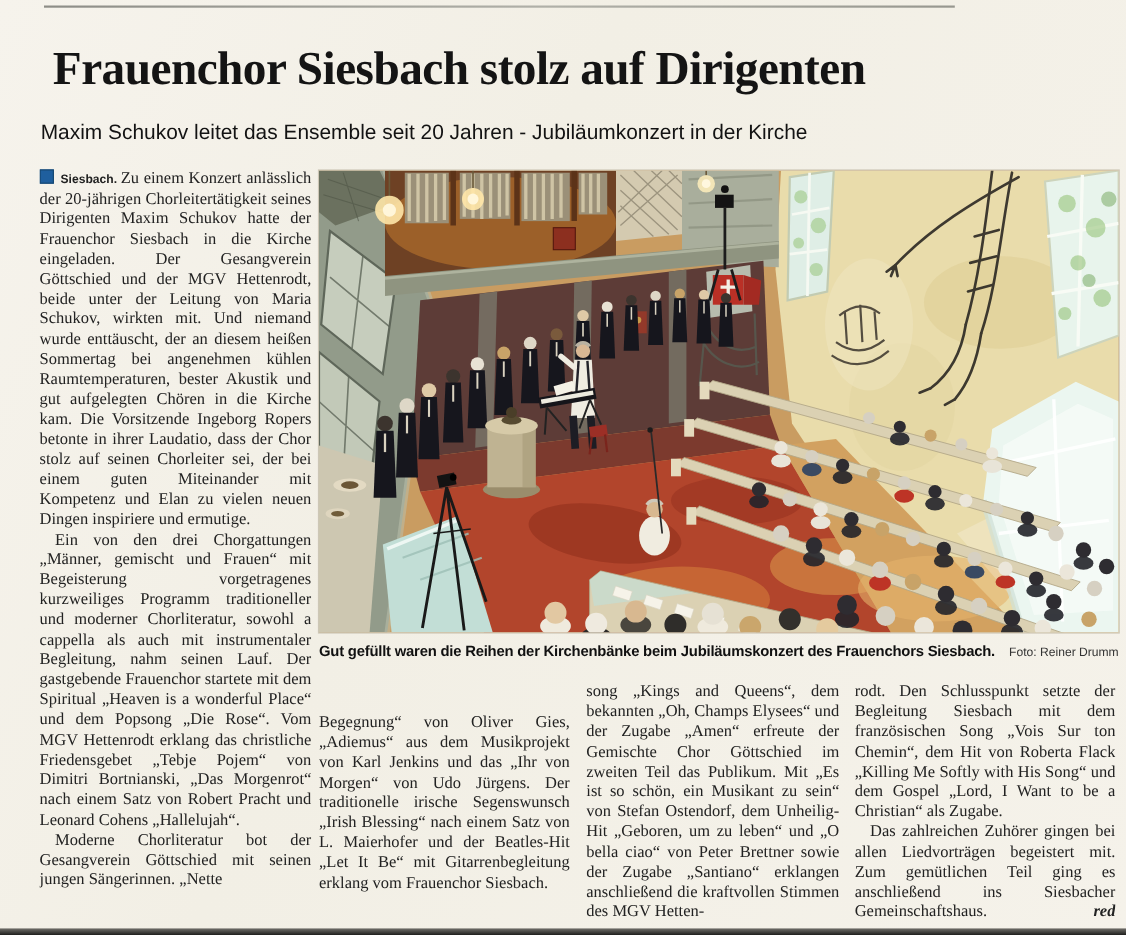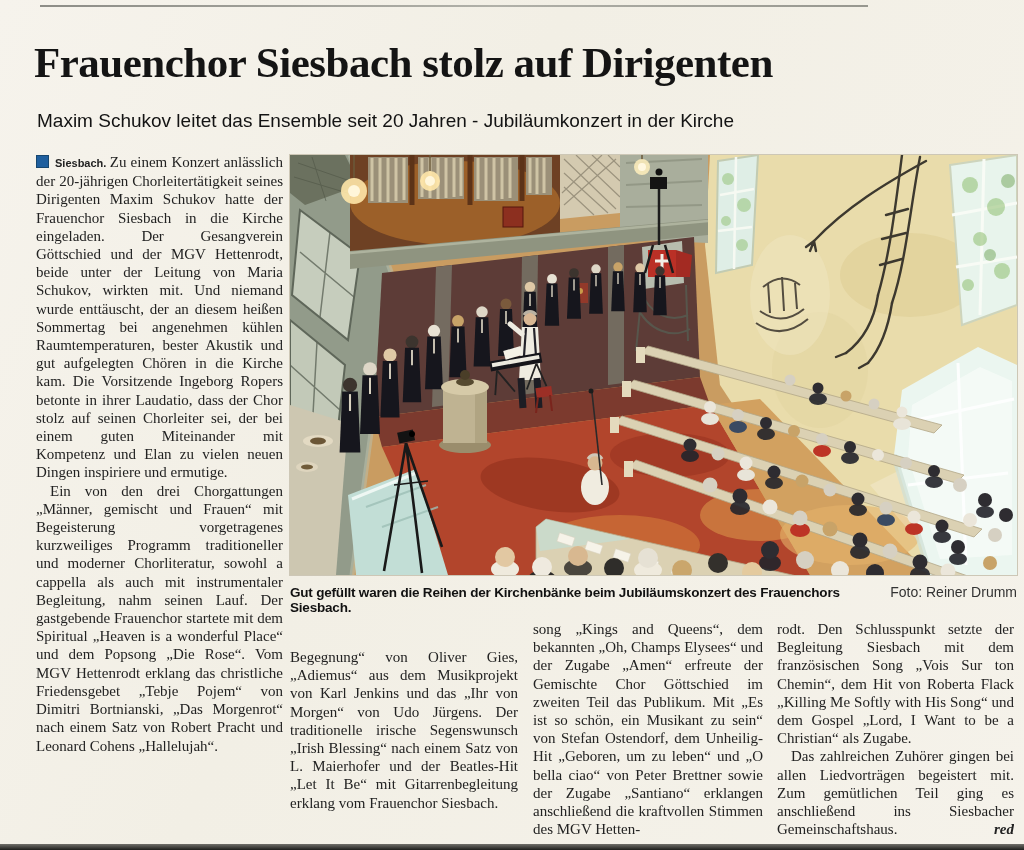--- a/index.html
+++ b/index.html
@@ -3,21 +3,21 @@
 <meta charset="utf-8">
 <style>
   html,body{margin:0;padding:0;}
   body{
     width:1024px;height:850px;position:relative;overflow:hidden;
     background:linear-gradient(115deg,#f6f3ec 0%,#f2efe5 40%,#f5f2ea 100%);
     font-family:"Liberation Serif", serif;color:#1c1c1c;
   }
   .topline{position:absolute;left:40px;top:5px;width:828px;height:2px;
     background:linear-gradient(to right,#8d8d87,#b0b0a8 55%,#97978f);}
-  .headline{position:absolute;left:34px;top:38px;margin:0;width:968px;
+  .headline{position:absolute;left:48px;top:38px;margin:0;width:968px;
     font-family:"Liberation Serif",serif;font-weight:700;font-size:43px;
     letter-spacing:-0.5px;color:#141414;white-space:nowrap;}
   .subhead{position:absolute;left:37px;top:110px;
     font-family:"Liberation Sans",sans-serif;font-size:19px;color:#131313;}
   .col{position:absolute;text-align:justify;font-size:15px;line-height:18.2px;
     color:#222;overflow:hidden;}
   .col p{margin:0;text-indent:14px;}
   .col p.first{text-indent:0;}
   .bullet{display:inline-block;width:11px;height:11px;background:#1f5f9e;
     border:1px solid #16466f;margin-right:6px;vertical-align:-1px;}
@@ -26,37 +26,38 @@
   #col1{left:36px;top:153px;width:247px;height:694px;}
   #col2{left:290px;top:648px;width:228px;height:227px;}
   #col3{left:533px;top:620px;width:230px;height:227px;}
   #col4{left:777px;top:620px;width:237px;height:227px;}
   .author{float:right;font-style:italic;font-weight:700;}
   .photo-wrap{position:absolute;left:290px;top:155px;width:727px;height:420px;
     outline:1px solid #cdc7b6;background:#c99c61;}
   .caption-row{position:absolute;left:290px;top:584px;width:727px;
     display:flex;align-items:baseline;font-family:"Liberation Sans",sans-serif;}
   .caption{font-weight:700;font-size:13.5px;letter-spacing:-0.2px;color:#111;}
-  .credit{margin-left:auto;font-size:14px;color:#333;white-space:nowrap;padding-left:8px;}
+  .credit{margin-left:auto;font-size:11px;color:#333;white-space:nowrap;padding-left:8px;}
   .bottom-edge{position:absolute;left:0;top:844px;width:1024px;height:6px;
     background:linear-gradient(#716f6a,#1e1e1c);}
 </style>
 </head>
 <body>
 
 <div class="topline"></div>
 
 <h1 class="headline">Frauenchor Siesbach stolz auf Dirigenten</h1>
 <div class="subhead">Maxim Schukov leitet das Ensemble seit 20 Jahren - Jubiläumkonzert in der Kirche</div>
 
 <div class="col" id="col1">
   <p class="first">
     <span class="bullet"></span><span class="lead">Siesbach.</span><span>Zu einem Konzert anlässlich der 20-jährigen Chorleitertätigkeit seines Dirigenten Maxim Schukov hatte der Frauenchor Siesbach in die Kirche eingeladen. Der Gesangverein Göttschied und der MGV Hettenrodt, beide unter der Leitung von Maria Schukov, wirkten mit. Und niemand wurde enttäuscht, der an diesem heißen Sommertag bei angenehmen kühlen Raumtemperaturen, bester Akustik und gut aufgelegten Chören in die Kirche kam. Die Vorsitzende Ingeborg Ropers betonte in ihrer Laudatio, dass der Chor stolz auf seinen Chorleiter sei, der bei einem guten Miteinander mit Kompetenz und Elan zu vielen neuen Dingen inspiriere und ermutige.</span>
   </p>
   <p>Ein von den drei Chorgattungen „Männer, gemischt und Frauen“ mit Begeisterung vorgetragenes kurzweiliges Programm traditioneller und moderner Chorliteratur, sowohl a cappella als auch mit instrumentaler Begleitung, nahm seinen Lauf. Der gastgebende Frauenchor startete mit dem Spiritual „Heaven is a wonderful Place“ und dem Popsong „Die Rose“. Vom MGV Hettenrodt erklang das christliche Friedensgebet „Tebje Pojem“ von Dimitri Bortnianski, „Das Morgenrot“ nach einem Satz von Robert Pracht und Leonard Cohens „Hallelujah“.</p>
+  <p>Moderne Chorliteratur bot der Gesangverein Göttschied mit seinen jungen Sängerinnen. „Nette</p>
 </div>
 
 <div class="photo-wrap">
 <svg viewBox="0 0 727 420" width="727" height="420">
 
   <rect width="727" height="420" fill="#c99c61"></rect>
 
   <g>
     <polygon points="415,90 420,0 727,0 727,420 555,420 430,230" fill="#e9dcab"></polygon>
     <ellipse cx="620" cy="120" rx="70" ry="42" fill="#dcc98f" opacity=".45"></ellipse>

